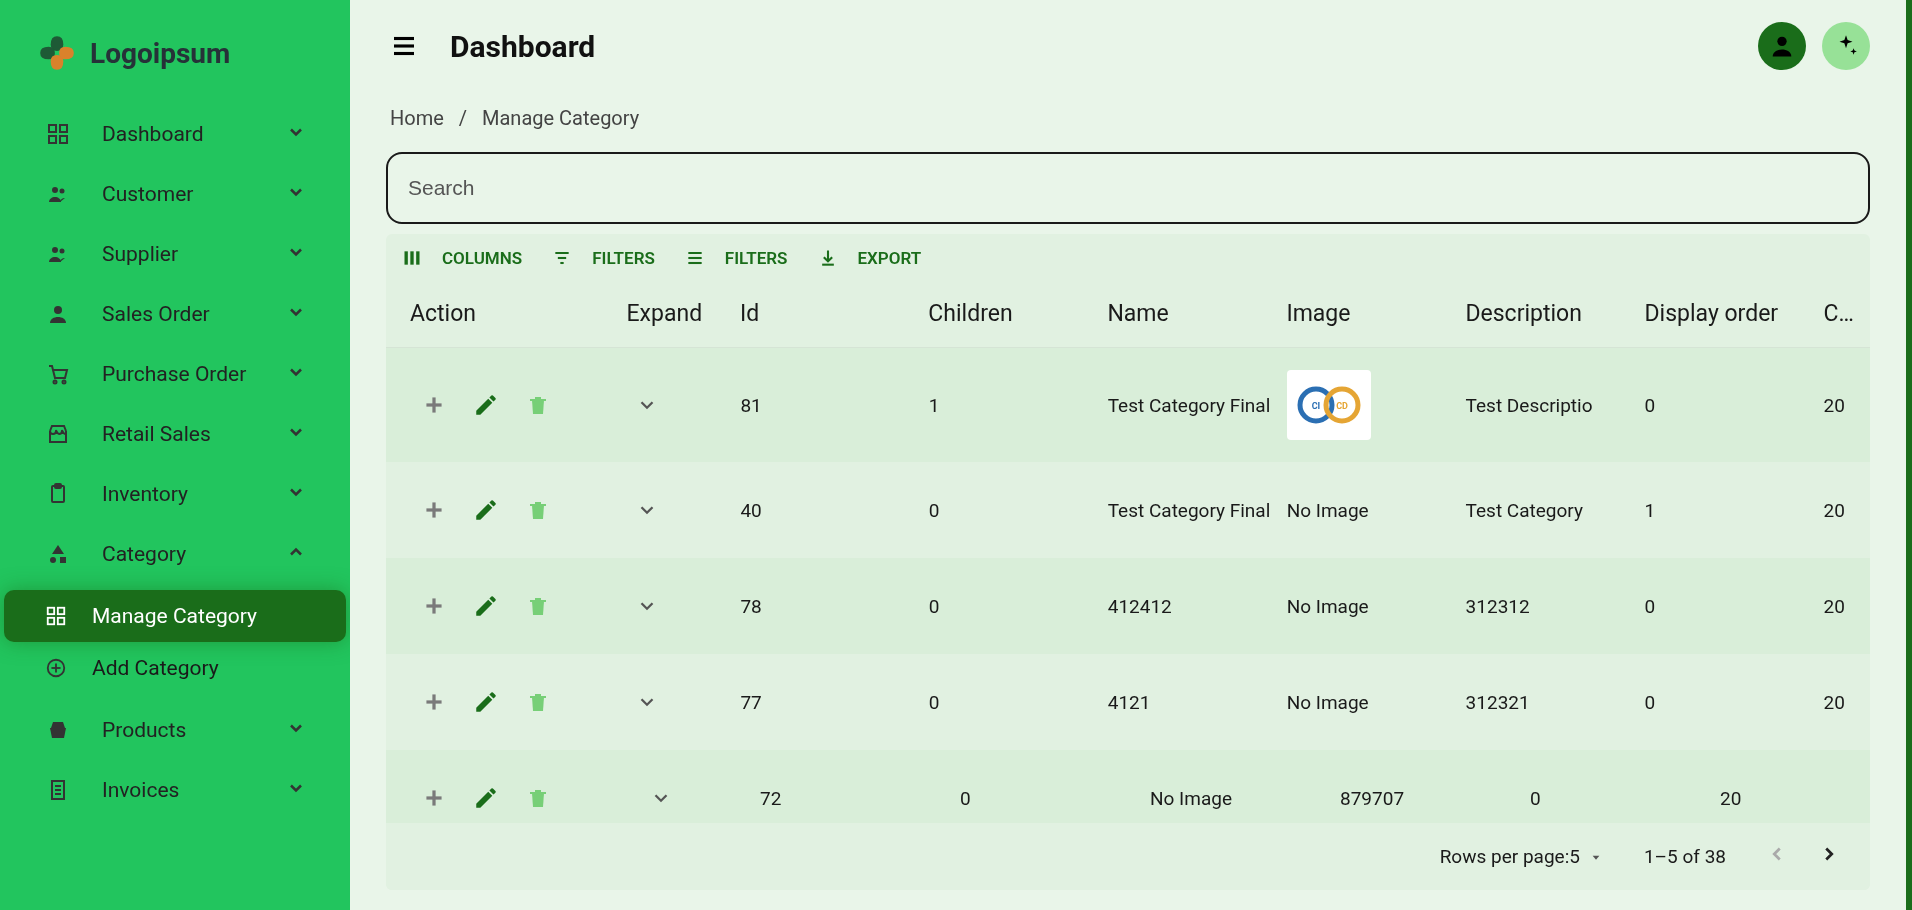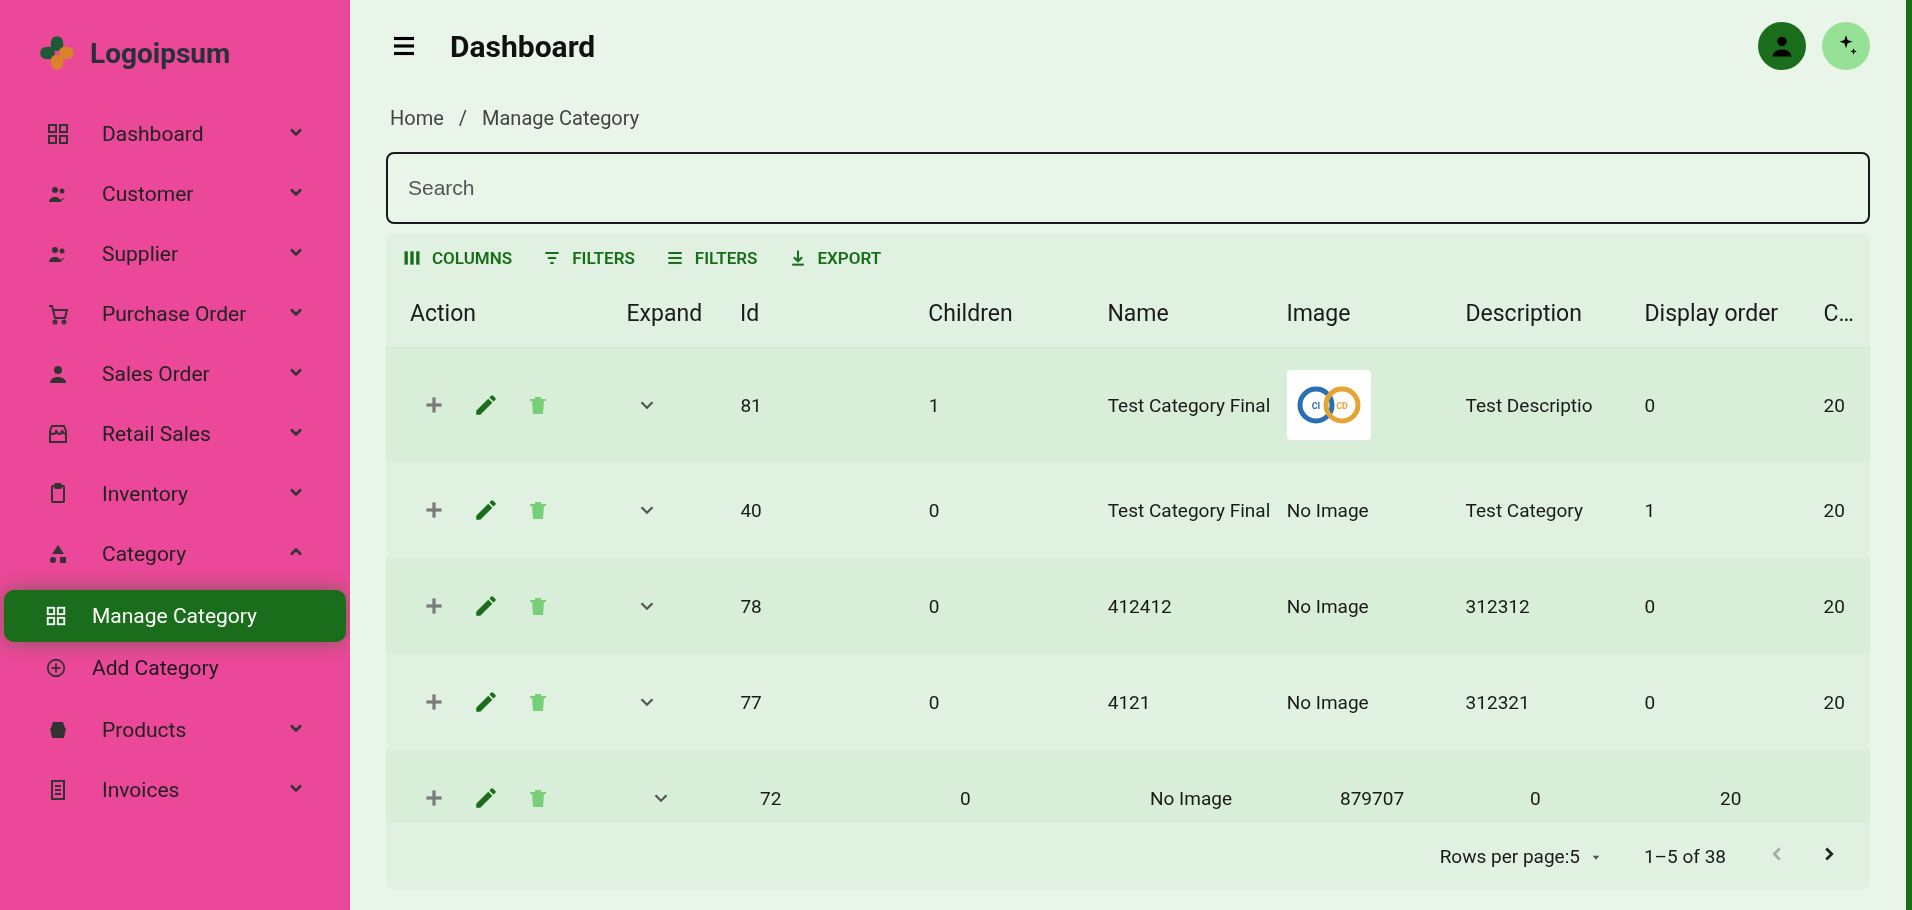--- a/index.html
+++ b/index.html
@@ -8,21 +8,21 @@
     background: #e9f5e9;
     color: #1a1a1a;
     width: 1912px;
     height: 910px;
     overflow: hidden;
     display: flex;
   }
   
   .sidebar {
     width: 350px;
-    background: #ec4899;
+    background: #22c55e;
     padding: 20px 0;
     flex-shrink: 0;
   }
   .logo-row {
     display: flex;
     align-items: center;
     gap: 12px;
     padding: 12px 36px 30px 36px;
   }
   .logo-mark {
@@ -121,21 +121,21 @@
   .breadcrumb {
     font-size: 20px;
     color: #444;
     padding: 14px 0 22px 4px;
   }
   .breadcrumb a { color: #444; text-decoration: none; }
   .breadcrumb .sep { margin: 0 10px; }
 
   .search-wrap {
     border: 2px solid #1a1a1a;
-    border-radius: 8px;
+    border-radius: 16px;
     padding: 22px 20px;
     margin-bottom: 10px;
   }
   .search-input {
     border: none;
     background: transparent;
     font-size: 21px;
     width: 100%;
     outline: none;
   }
@@ -150,21 +150,21 @@
     overflow: hidden;
   }
   .grid-toolbar {
     display: flex;
     gap: 30px;
     padding: 14px 16px 12px 16px;
     color: #1a6d1a;
     font-weight: 600;
     font-size: 17px;
   }
-  .grid-toolbar .tb-item { display:flex; align-items:center; gap:10px; cursor:pointer;justify-content:flex-end; }
+  .grid-toolbar .tb-item { display:flex; align-items:center; gap:20px; cursor:pointer;justify-content:flex-end; }
 
   .grid-head {
     display: flex;
     padding: 10px 16px;
     font-weight: 400;
     font-size: 23px;
     border-bottom: 1px solid rgba(0,0,0,0.05);
   }
   .col { padding: 10px 8px; overflow: hidden; white-space: nowrap; text-overflow: ellipsis; }
   .c-action   { width: 230px; }
@@ -270,39 +270,39 @@
             <path d="M14 20c0-2 2-4 5-4"></path>
           </svg>
         </span>
       <span class="nav-label">Supplier</span>
       <span class="chev"><svg width="20" height="20" viewBox="0 0 24 24" fill="none" stroke="currentColor" stroke-width="3">
             <polyline points="6 9 12 15 18 9"></polyline>
           </svg></span>
     </li>
     <li class="nav-item">
       <span class="nav-icon">
+          <svg width="24" height="24" viewBox="0 0 24 24" fill="currentColor">
+            <circle cx="12" cy="8" r="4"></circle>
+            <path d="M4 21c0-4 4-6 8-6s8 2 8 6"></path>
+          </svg>
+        </span>
+      <span class="nav-label">Sales Order</span>
+      <span class="chev"><svg width="20" height="20" viewBox="0 0 24 24" fill="none" stroke="currentColor" stroke-width="3">
+            <polyline points="6 9 12 15 18 9"></polyline>
+          </svg></span>
+    </li>
+    <li class="nav-item">
+      <span class="nav-icon">
           <svg width="24" height="24" viewBox="0 0 24 24" fill="none" stroke="currentColor" stroke-width="2">
             <circle cx="9" cy="20" r="1.5"></circle>
             <circle cx="18" cy="20" r="1.5"></circle>
             <path d="M3 4h3l3 12h10l2-8H7"></path>
           </svg>
         </span>
       <span class="nav-label">Purchase Order</span>
-      <span class="chev"><svg width="20" height="20" viewBox="0 0 24 24" fill="none" stroke="currentColor" stroke-width="3">
-            <polyline points="6 9 12 15 18 9"></polyline>
-          </svg></span>
-    </li>
-    <li class="nav-item">
-      <span class="nav-icon">
-          <svg width="24" height="24" viewBox="0 0 24 24" fill="currentColor">
-            <circle cx="12" cy="8" r="4"></circle>
-            <path d="M4 21c0-4 4-6 8-6s8 2 8 6"></path>
-          </svg>
-        </span>
-      <span class="nav-label">Sales Order</span>
       <span class="chev"><svg width="20" height="20" viewBox="0 0 24 24" fill="none" stroke="currentColor" stroke-width="3">
             <polyline points="6 9 12 15 18 9"></polyline>
           </svg></span>
     </li>
     <li class="nav-item">
       <span class="nav-icon">
           <svg width="24" height="24" viewBox="0 0 24 24" fill="none" stroke="currentColor" stroke-width="2">
             <path d="M4 9l2-5h12l2 5"></path>
             <path d="M4 9v11h16V9"></path>
             <path d="M4 9c0 1.5 1 3 3 3s3-1.5 3-3 1 3 3 3 3-1.5 3-3 1 3 3 3"></path>

